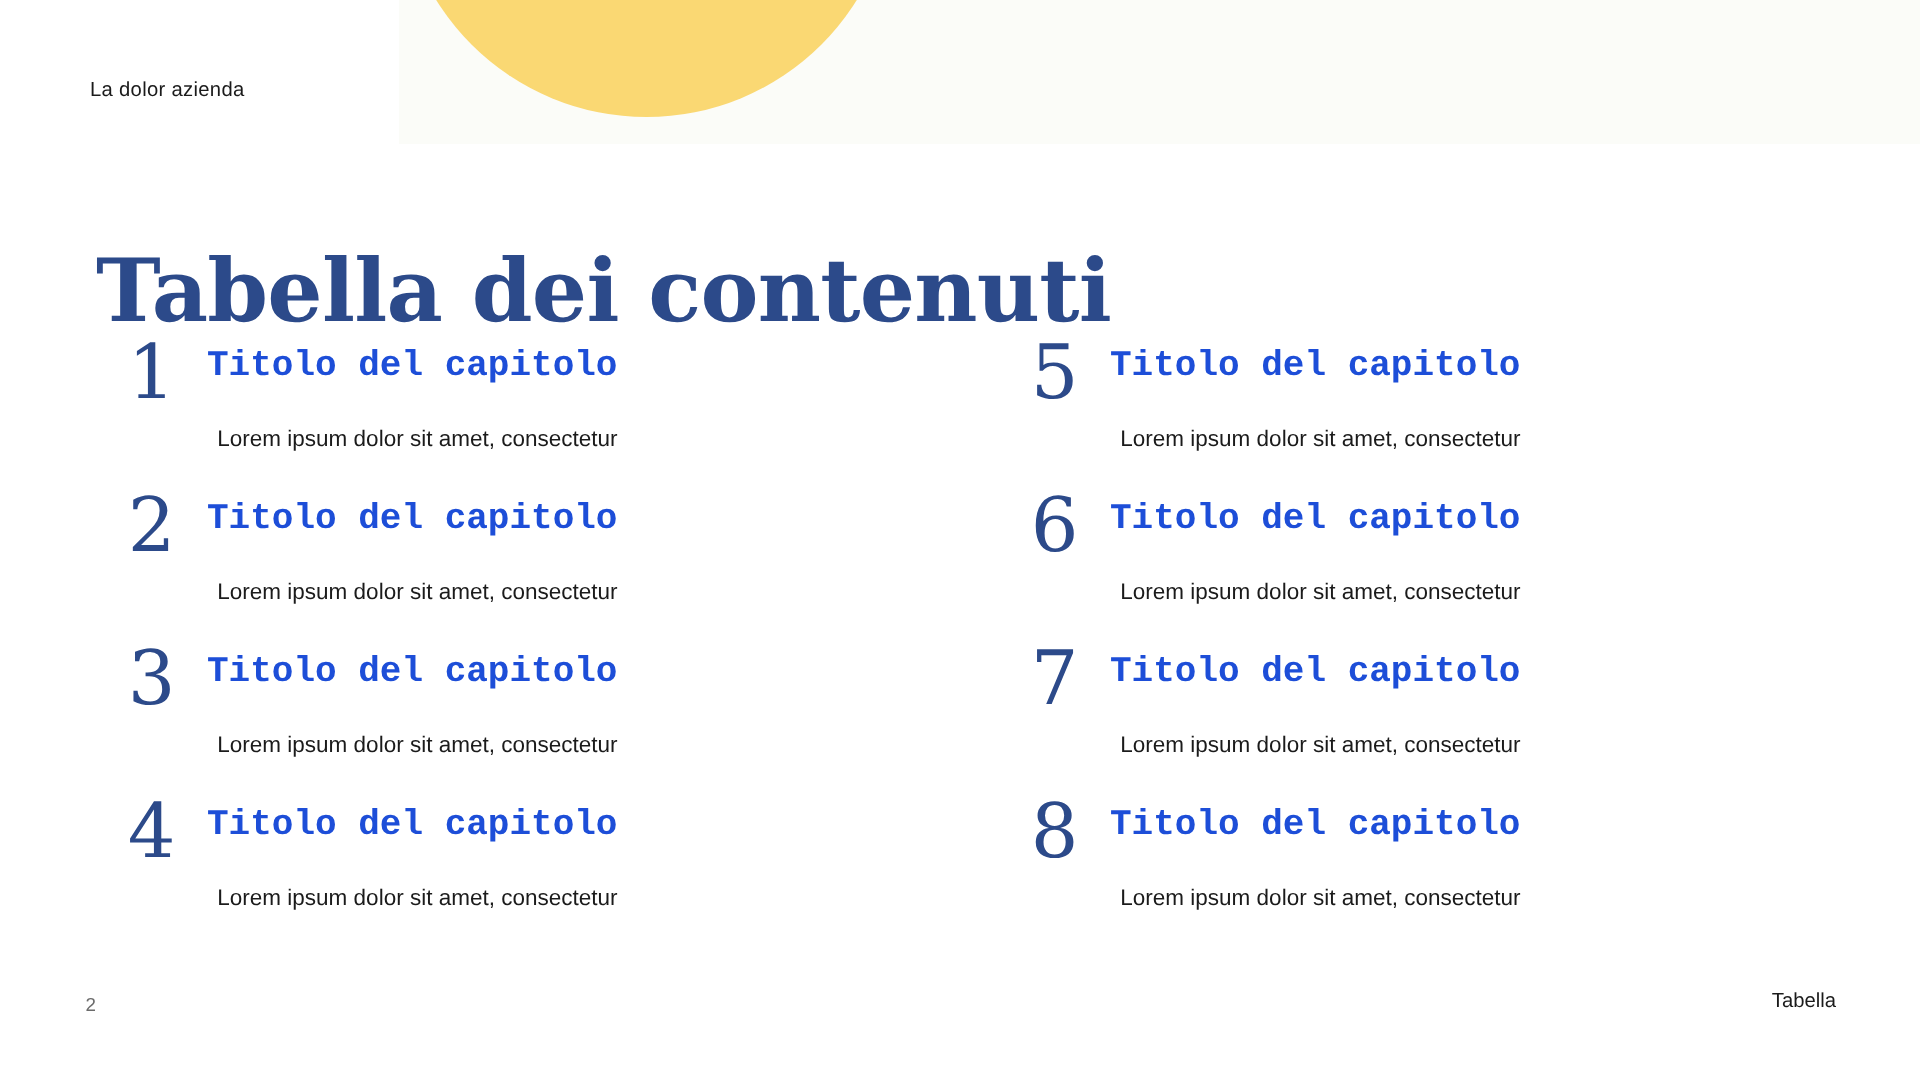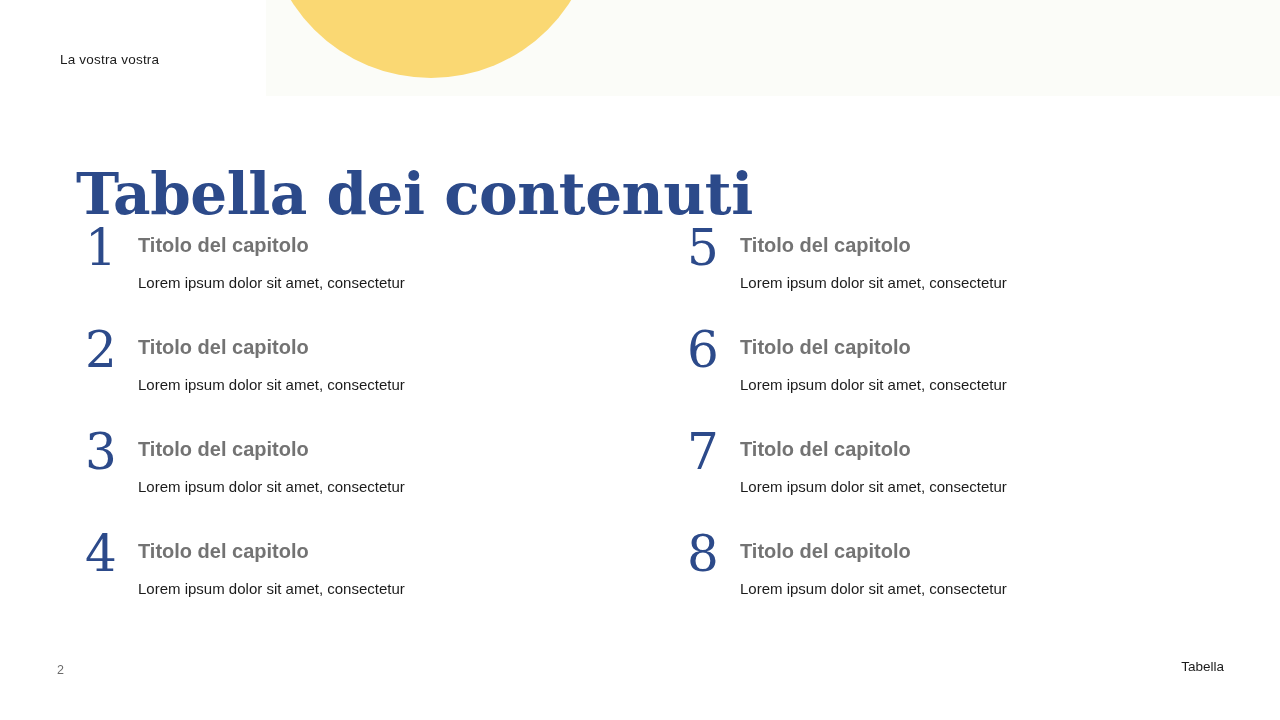--- a/index.html
+++ b/index.html
@@ -42,21 +42,21 @@
     position: absolute;
     left: 60px;
     top: 52px;
     font-size: 13.5px;
     color: #1b1b1b;
     letter-spacing: .2px;
     font-family: "Liberation Sans", sans-serif;
   }
   .title {
     position: absolute;
-    left: 76px;
+    left: 64px;
     top: 125px;
     font-family: "DejaVu Serif", serif;
     font-weight: 700;
     font-size: 58px;
     line-height: 1.05;
     color: #2c4a8a;
     letter-spacing: -0.5px;
   }
   .toc {
     position: absolute;
@@ -88,32 +88,33 @@
     text-align: center;
     flex: 0 0 74px;
     margin-top: -8px;
   }
   .texts {
     display: flex;
     flex-direction: column;
     padding-top: 3px;
   }
   .chap-title {
-    font-family: Liberation Sans, sans-serif;
+    font-family: Liberation Mono, monospace;
     font-weight: 700;
-    font-size: 20px;
-    color: #737373;
+    font-size: 24px;
+    color: #1d4ed8;
     line-height: 28px;
   }
   .chap-sub {
     font-family: "Liberation Sans", sans-serif;
     font-size: 15px;
     color: #1b1b1b;
     line-height: 26px;
-    margin-top: 11px;
+    margin-top: 21px;
+    text-align: right;
   }
   .page-num {
     position: absolute;
     left: 57px;
     top: 663px;
     font-size: 12.5px;
     color: #6b6b6b;
   }
   .footer-title {
     position: absolute;
@@ -124,21 +125,21 @@
   }
 </style>
 </head>
 <body>
 
 <div class="slide">
 
   <div class="bg-panel"></div>
   <div class="blob"></div>
 
-  <div class="company">La vostra vostra</div>
+  <div class="company">La dolor azienda</div>
 
   <h1 class="title">Tabella dei contenuti</h1>
 
   <div class="toc">
 
     <div class="col left">
 
       <div class="item">
         <div class="num">1</div>
         <div class="texts">

